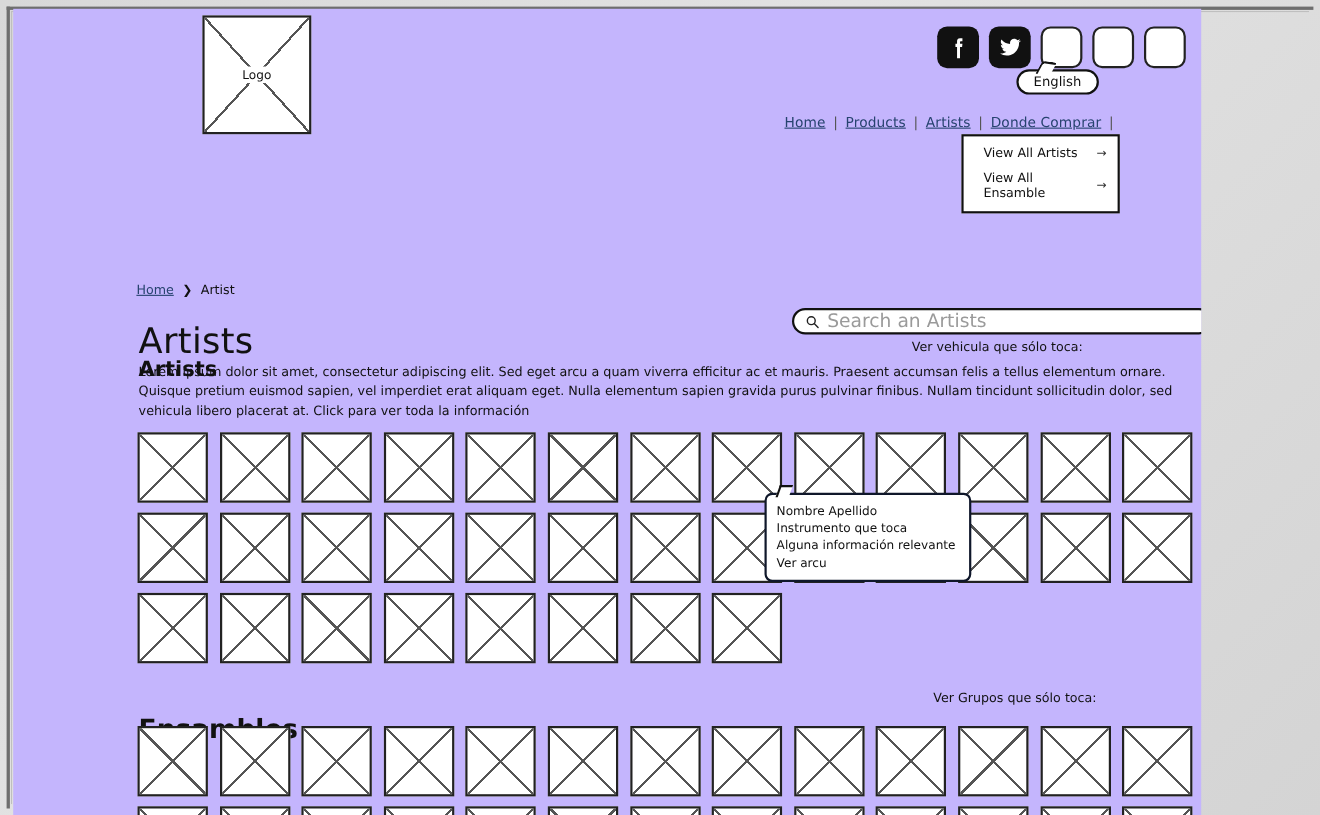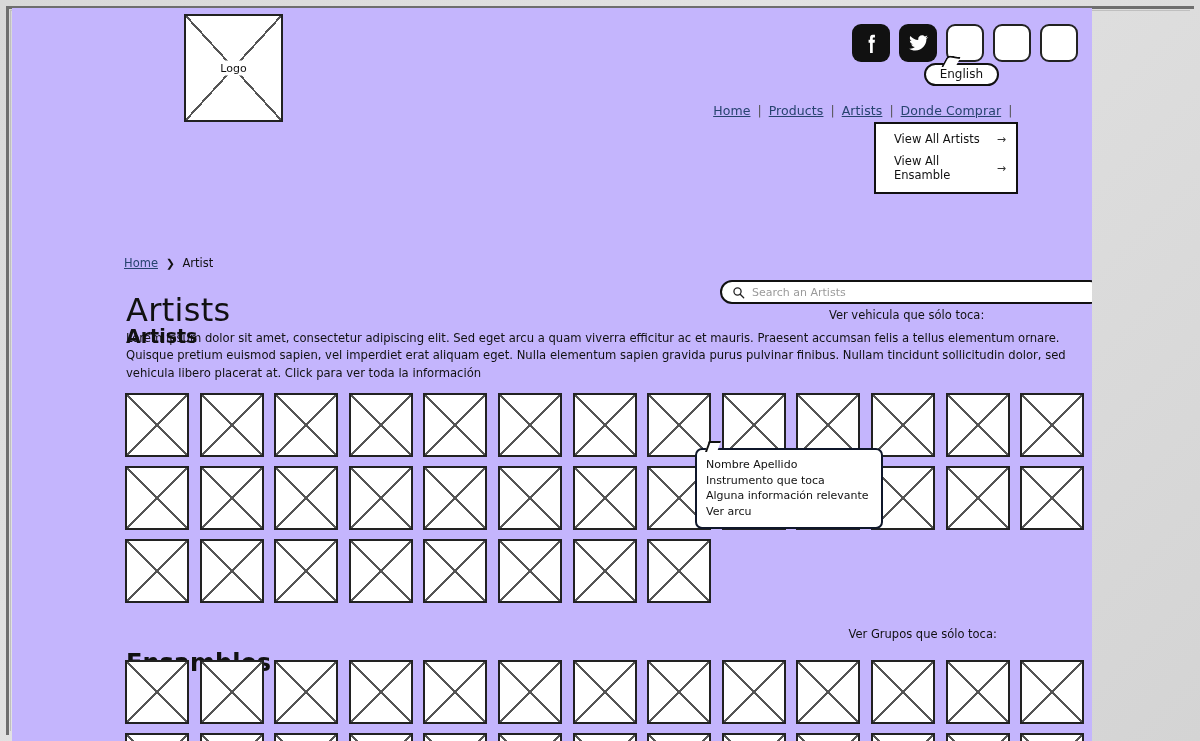--- a/index.html
+++ b/index.html
@@ -214,21 +214,21 @@
     background: #fff;
     display: flex;
     align-items: center;
     padding: 0 10px;
     z-index: 10;
   }
   #search-icon { width: 13px; height: 13px; flex: 0 0 auto; margin-right: 5px; }
   #search-input {
     border: none;
     outline: none;
-    font-size: 11px;
+    font-size: 17px;
     font-family: "DejaVu Sans", sans-serif;
     color: #111;
     background: transparent;
     width: 100%;
   }
   #search-input::placeholder { color: #9a9a9a; }
 
   .filter-line {
     position: absolute;
     font-size: 11.5px;

